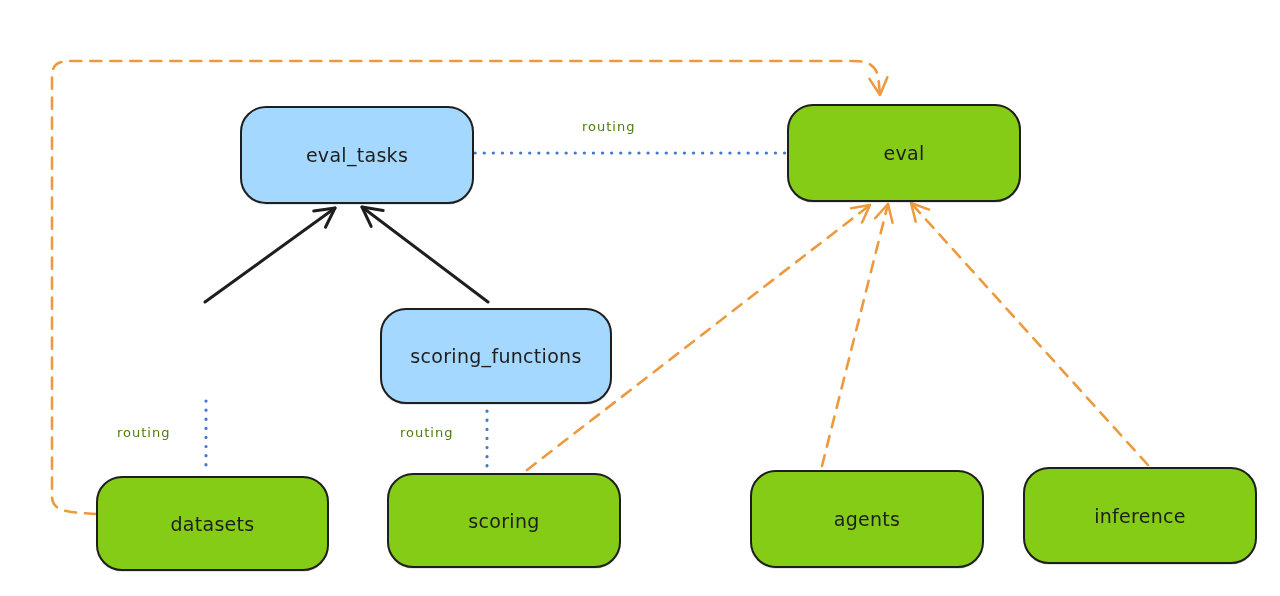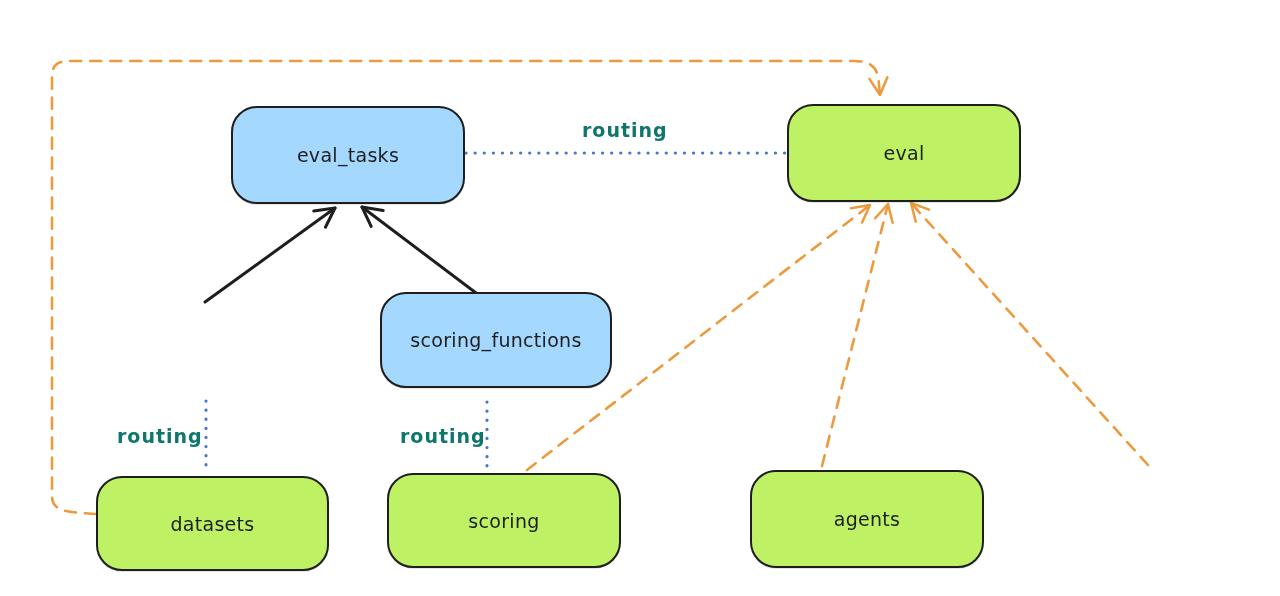--- a/index.html
+++ b/index.html
@@ -16,34 +16,34 @@
     display:flex;align-items:center;justify-content:center;
     border:2.5px solid #1e1e1e;
     border-radius:26px;
     font-size:19px;
     color:#1e1e1e;
     letter-spacing:0.3px;
     z-index:2;
     box-shadow:0 1px 0 rgba(30,30,30,0.12);
   }
   .node.blue{background:#a5d8ff;}
-  .node.green{background:#bef264;}
+  .node.green{background:#84cc16;}
   .routing-label{
     position:absolute;
-    color:#0f766e;
-    font-size:19px;
-    font-weight:bold;
+    color:#4d7c0f;
+    font-size:13px;
+    font-weight:normal;
     letter-spacing:1px;
     z-index:3;
   }
   
-  #n-eval-tasks        {left:231px;top:106px;width:230px;height:94px;}
+  #n-eval-tasks        {left:240px;top:106px;width:230px;height:94px;}
   #n-eval              {left:787px;top:104px;width:230px;height:94px;}
   #n-datasets          {left:98px; top:305px;width:229px;height:92px;}
-  #n-scoring-functions {left:380px;top:292px;width:228px;height:92px;}
+  #n-scoring-functions {left:380px;top:308px;width:228px;height:92px;}
   #n-datasetio         {left:96px; top:476px;width:229px;height:91px;}
   #n-scoring           {left:387px;top:473px;width:230px;height:91px;text-align:center;}
   #n-agents            {left:715px;top:470px;width:230px;height:94px;margin-left:35px;}
   #n-inference         {left:1023px;top:467px;width:230px;height:93px;}
   #lbl-routing-top     {left:582px;top:119px;}
   #lbl-routing-datasets{left:117px;top:425px;}
   #lbl-routing-scoring {left:400px;top:425px;}
 </style>
 </head>
 <body>
@@ -72,18 +72,19 @@
     <path d="M822,466 L888,204" fill="none" stroke="#ec9a3d" stroke-width="2.6" stroke-linecap="round" stroke-dasharray="11 9" marker-end="url(#ah-orange)"></path>
     <path d="M1148,465 L911,203" fill="none" stroke="#ec9a3d" stroke-width="2.6" stroke-linecap="round" stroke-dasharray="11 9" marker-end="url(#ah-orange)"></path>
   </svg>
 
   <div class="node blue" id="n-eval-tasks">eval_tasks</div>
   <div class="node green" id="n-eval">eval</div>
   <div class="node blue" id="n-scoring-functions">scoring_functions</div>
   <div class="node green" id="n-datasetio">datasets</div>
   <div class="node green" id="n-scoring">scoring</div>
   <div class="node green" id="n-agents">agents</div>
+  <div class="node green" id="n-inference">inference</div>
 
   <div class="routing-label" id="lbl-routing-top">routing</div>
   <div class="routing-label" id="lbl-routing-datasets">routing</div>
   <div class="routing-label" id="lbl-routing-scoring">routing</div>
 
 </div>
 
 </body></html>

